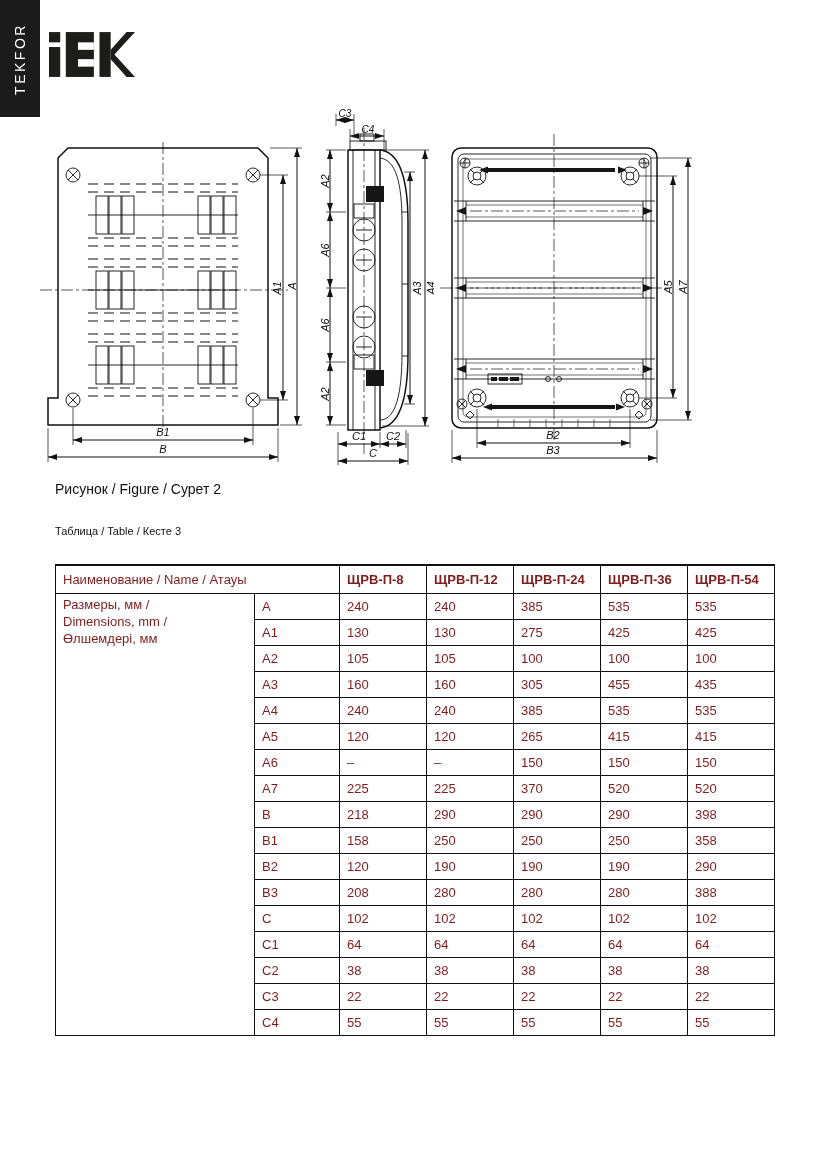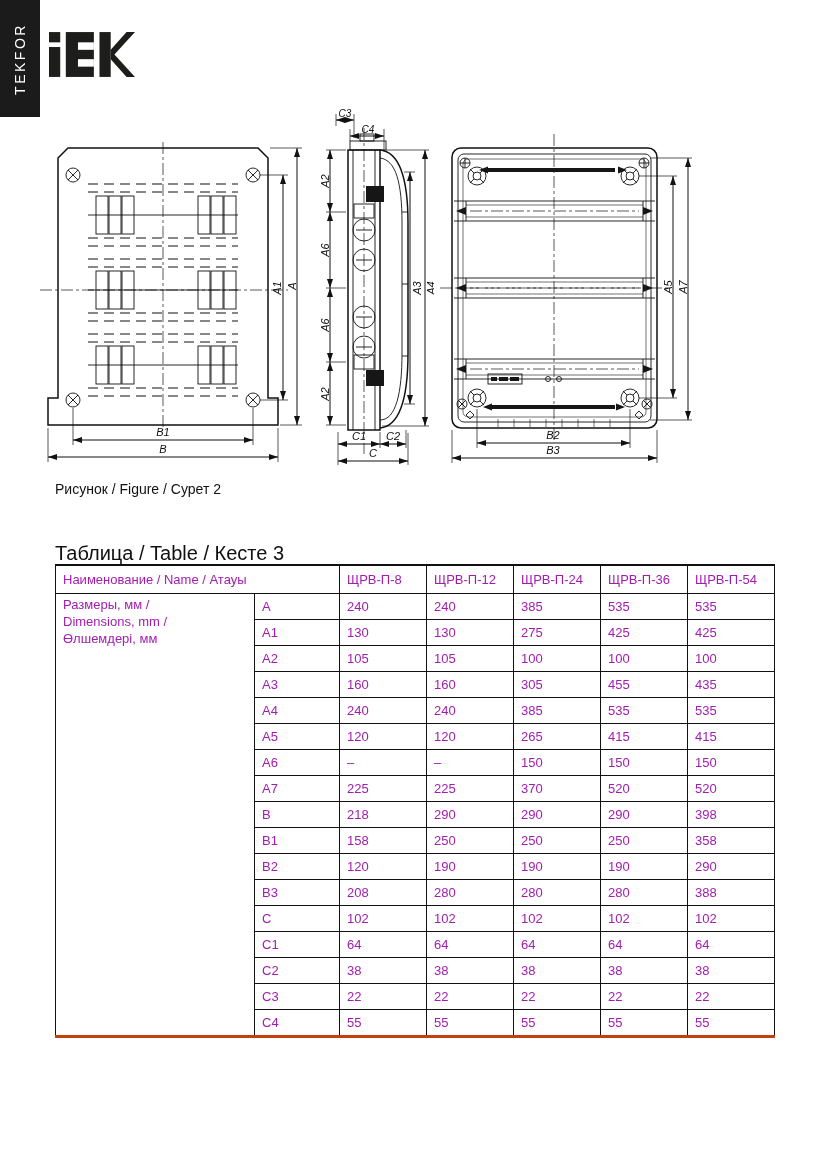--- a/index.html
+++ b/index.html
@@ -25,29 +25,29 @@
   .thin{fill:none;stroke:#111;stroke-width:.9;}
   .xthin{fill:none;stroke:#111;stroke-width:.6;}
   .cl{stroke:#111;stroke-width:.7;stroke-dasharray:12 3 3 3;fill:none;}
   .dsh{stroke:#111;stroke-width:1.1;stroke-dasharray:10 6;fill:none;}
   .blk{fill:#161616;stroke:none;}
   text.lbl{font:italic 11px "Liberation Sans",sans-serif;fill:#111;}
   text.lbls{font:italic 10px "Liberation Sans",sans-serif;fill:#111;}
 
   
   .fig-cap{position:absolute;left:55px;top:481px;font-size:14px;}
-  .tab-cap{position:absolute;left:55px;top:542px;font-size:20px;}
+  .tab-cap{position:absolute;left:55px;top:525px;font-size:11px;}
 
   
   .dims{position:absolute;left:55px;top:564px;width:719px;border-collapse:collapse;
-        table-layout:fixed;font-size:13px;color:#a21caf;
-        border-top:2px solid #111;border-bottom:3px solid #c2410c;}
+        table-layout:fixed;font-size:13px;color:#7f1d1d;
+        border-top:2px solid #111;border-bottom:1px solid #c2410c;}
   .dims th,.dims td{border:1px solid #111;padding:0 7px;text-align:left;overflow:hidden;}
   .dims thead th{height:27px;font-weight:normal;vertical-align:middle;}
-  .dims thead th.model{font-weight:normal;}
+  .dims thead th.model{font-weight:bold;}
   .dims tbody td{height:25px;vertical-align:middle;}
   .dims td.group-cell{vertical-align:top;padding-top:3px;line-height:1.3;white-space:pre-line;}
 </style>
 </head>
 <body>
 
 <div class="page">
 
   <div class="tekfor">
     <span>TEKFOR</span>

